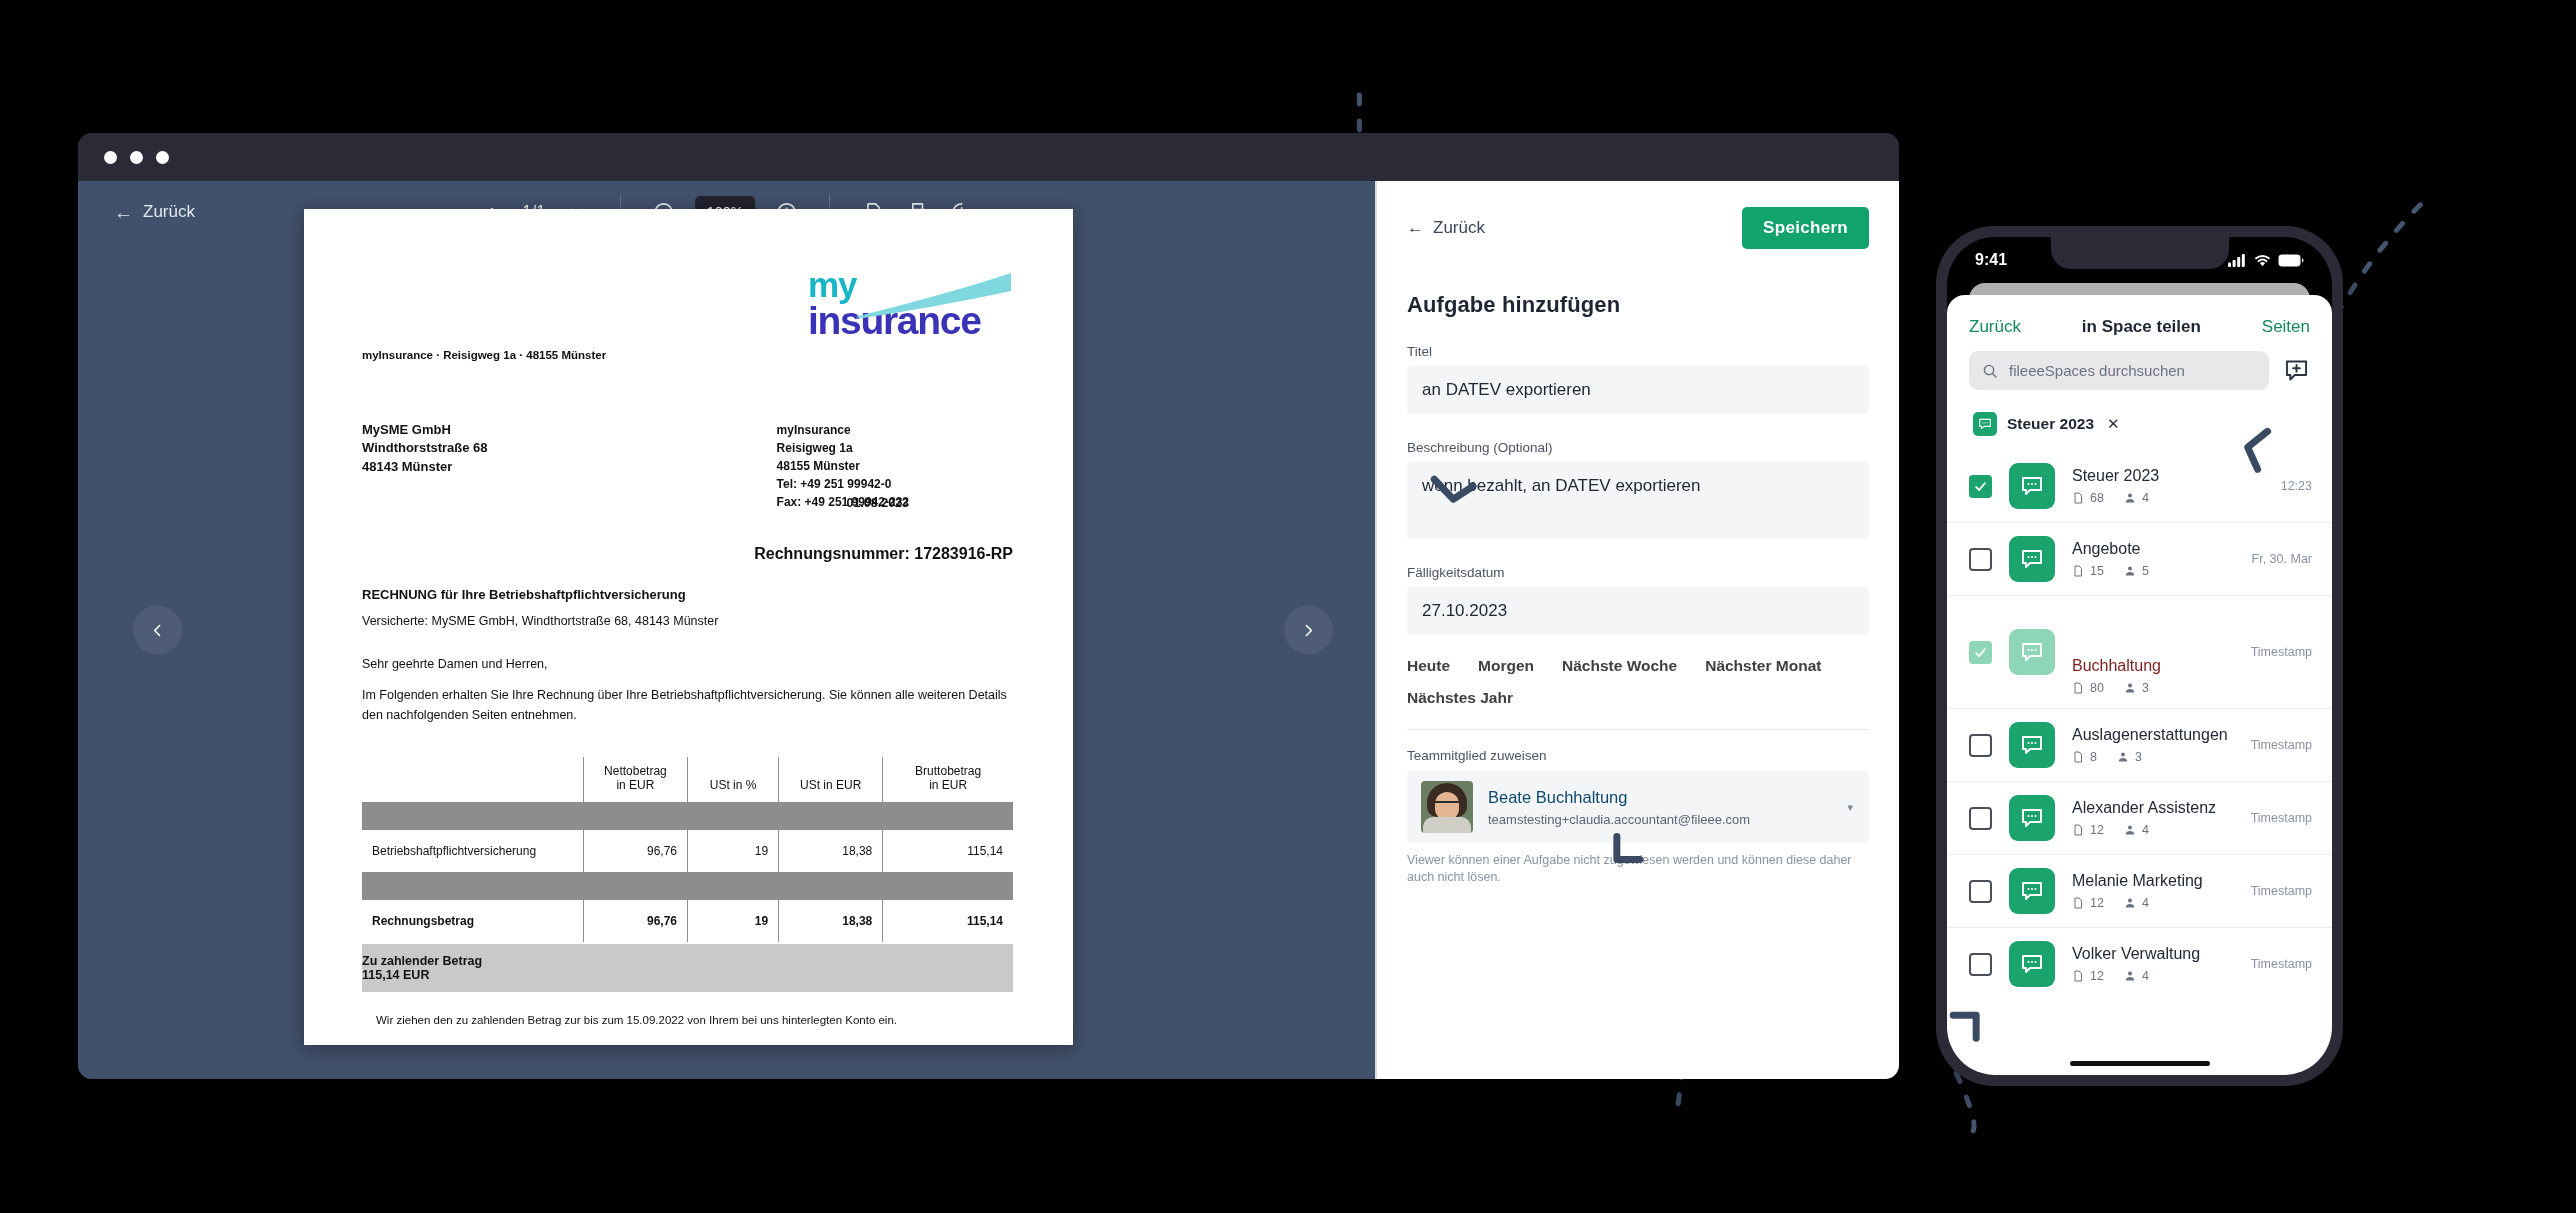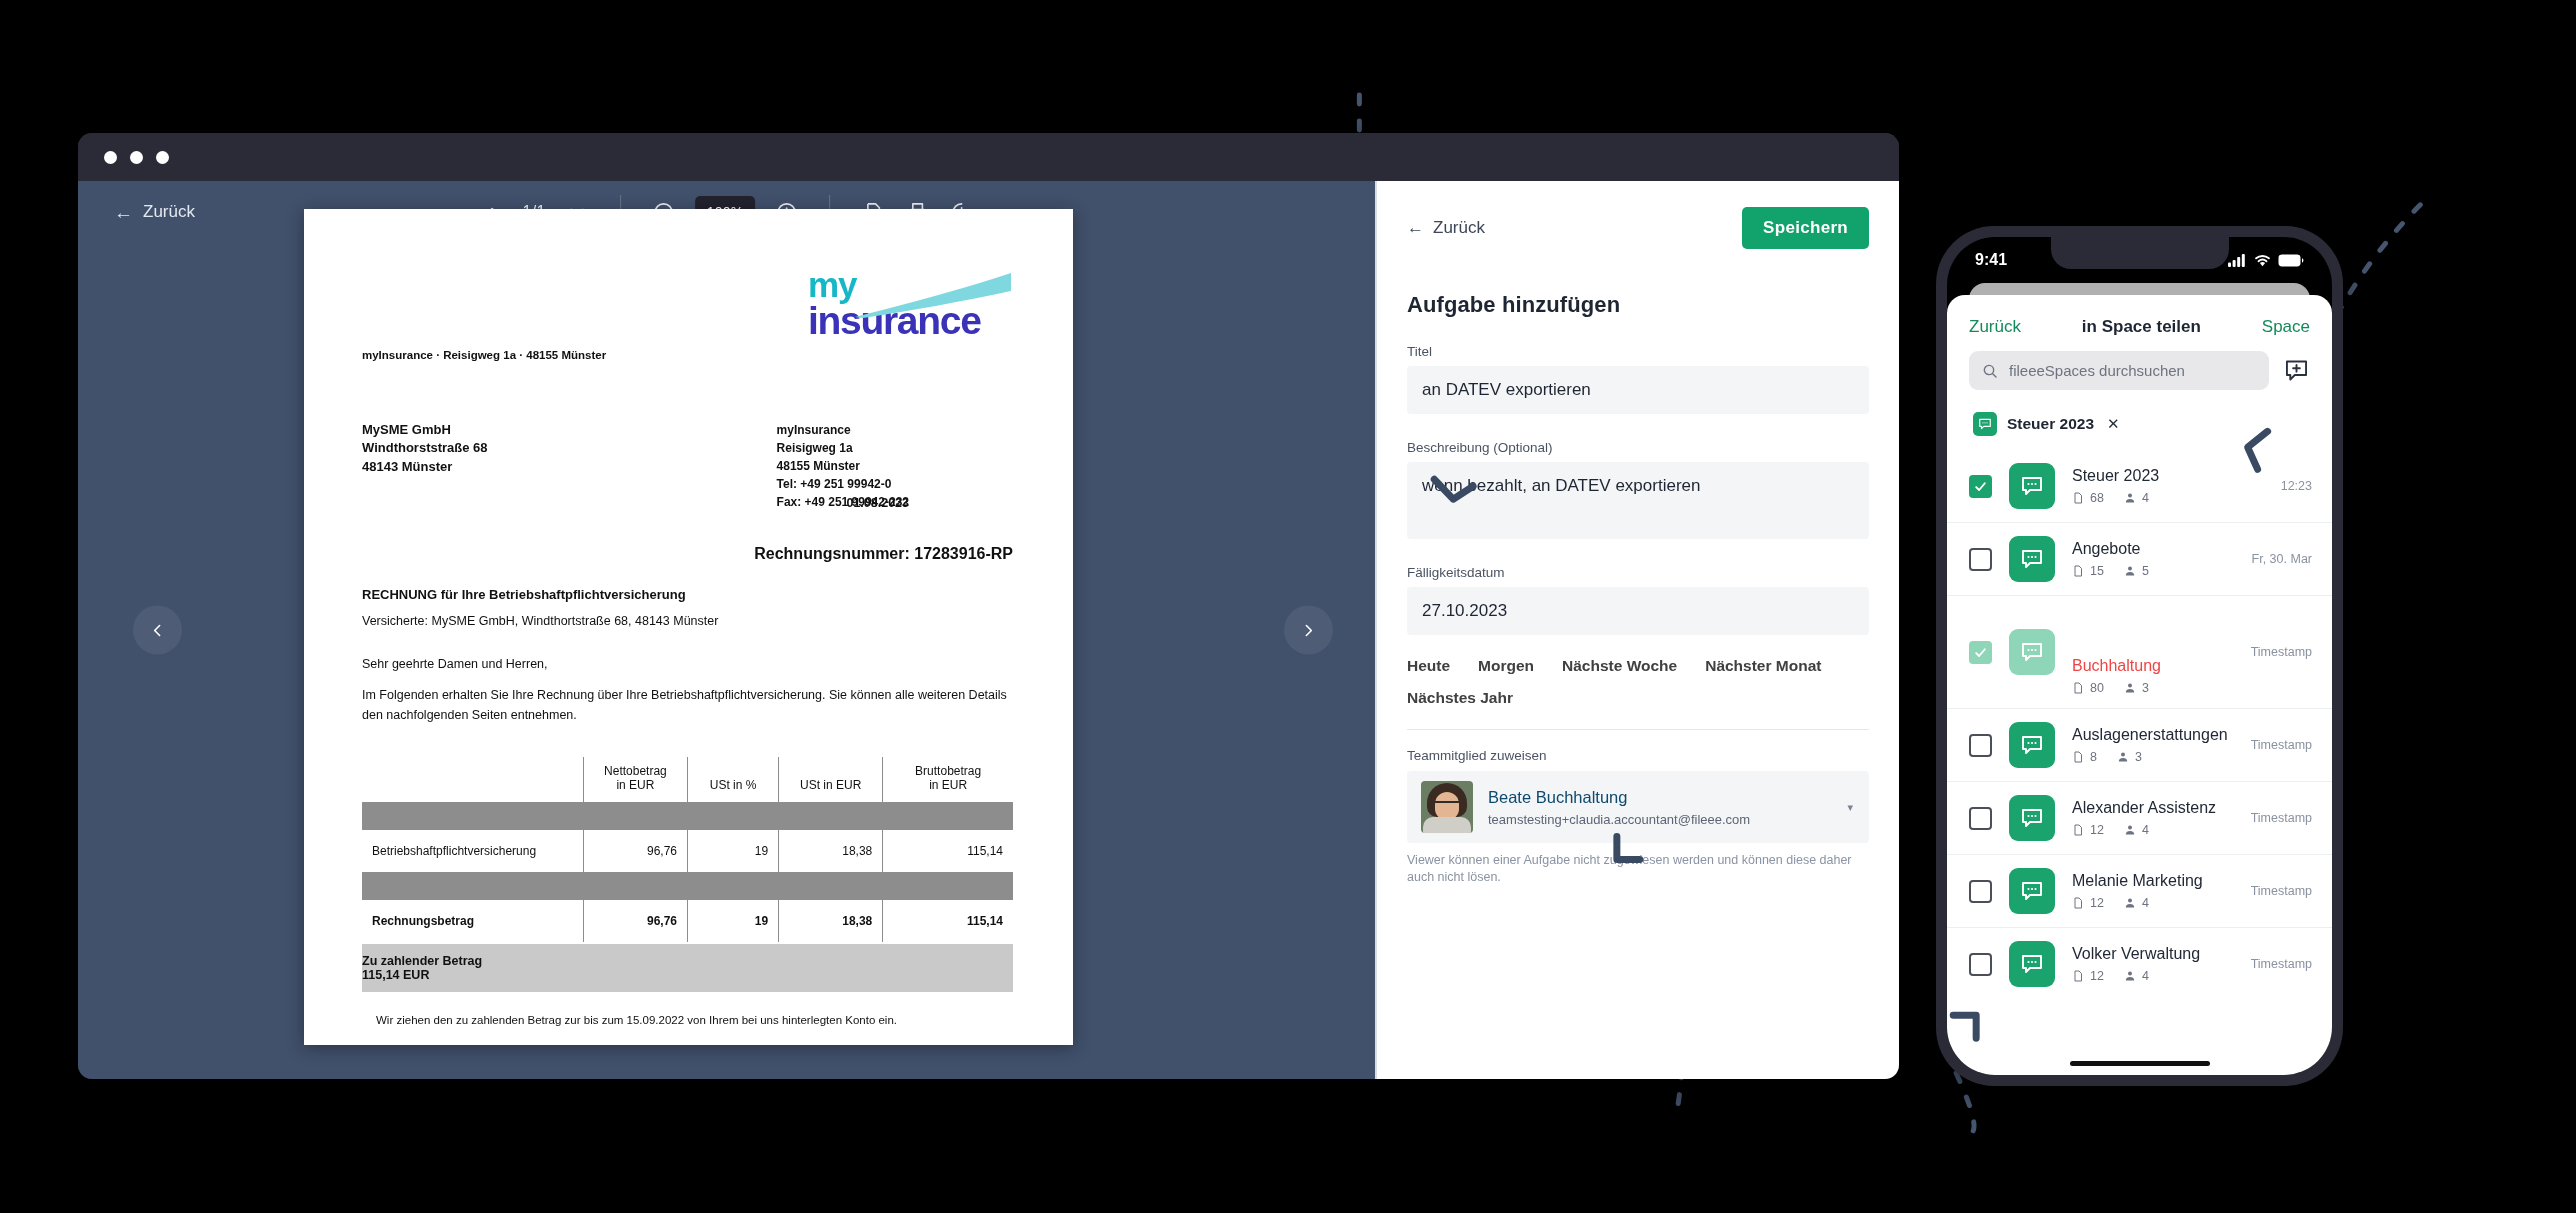--- a/index.html
+++ b/index.html
@@ -144,21 +144,21 @@
 
   .splist { padding: 0 0 0 0; }
   .sprow { display: flex; align-items: center; gap: 17px; padding: 13px 20px 13px 22px; border-bottom: 1px solid #eceef1; position: relative; }
   .cbx { width: 23px; height: 23px; border-radius: 4px; border: 2px solid #4a4f5a; flex: 0 0 auto; }
   .cbx.on { background: #1ba36e; border-color: #1ba36e; display: flex; align-items: center; justify-content: center; }
   .cbx.on.dim { background: #8ed6b7; border-color: #8ed6b7; }
   .sp-ic { width: 46px; height: 46px; border-radius: 9px; background: #1ba36e; display: flex; align-items: center; justify-content: center; flex: 0 0 auto; }
   .sp-ic.dim { background: #8ed6b7; }
   .sp-main { flex: 1; min-width: 0; }
   .sp-name { font-size: 16px; color: #222936; }
-  .sp-name.dim { color: #ef4444; margin-top: 48px; }
+  .sp-name.dim { color: #7f1d1d; margin-top: 48px; }
   .sp-meta { display: flex; align-items: center; gap: 20px; margin-top: 6px; color: #6d7380; font-size: 12.5px; }
   .sp-meta span { display: inline-flex; align-items: center; gap: 6px; }
   .sp-time { font-size: 12.5px; color: #8a92a0; white-space: nowrap; }
   .homebar { position: absolute; left: 50%; transform: translateX(-50%); bottom: 9px; width: 140px; height: 5px; border-radius: 3px; background: #111; z-index: 9; }
 </style>
 </head>
 <body>
 
 <div class="stage">
 
@@ -426,21 +426,21 @@
             </svg>
           </span>
         </div>
 
         <div class="card-behind"></div>
 
         <div class="sheet">
           <div class="sheet-head">
             <span class="sh-link">Zurück</span>
             <span class="sh-title">in Space teilen</span>
-            <span class="sh-link">Space</span>
+            <span class="sh-link">Seiten</span>
           </div>
 
           <div class="searchrow">
             <div class="searchbox">
               <svg width="16" height="16" viewBox="0 0 24 24" fill="none" stroke="#6d7380" stroke-width="2.1" stroke-linecap="round">
                   <circle cx="10.5" cy="10.5" r="7"></circle>
                   <line x1="16" y1="16" x2="21" y2="21"></line>
                 </svg>
               <span class="ph">fileeeSpaces durchsuchen</span>
             </div>

